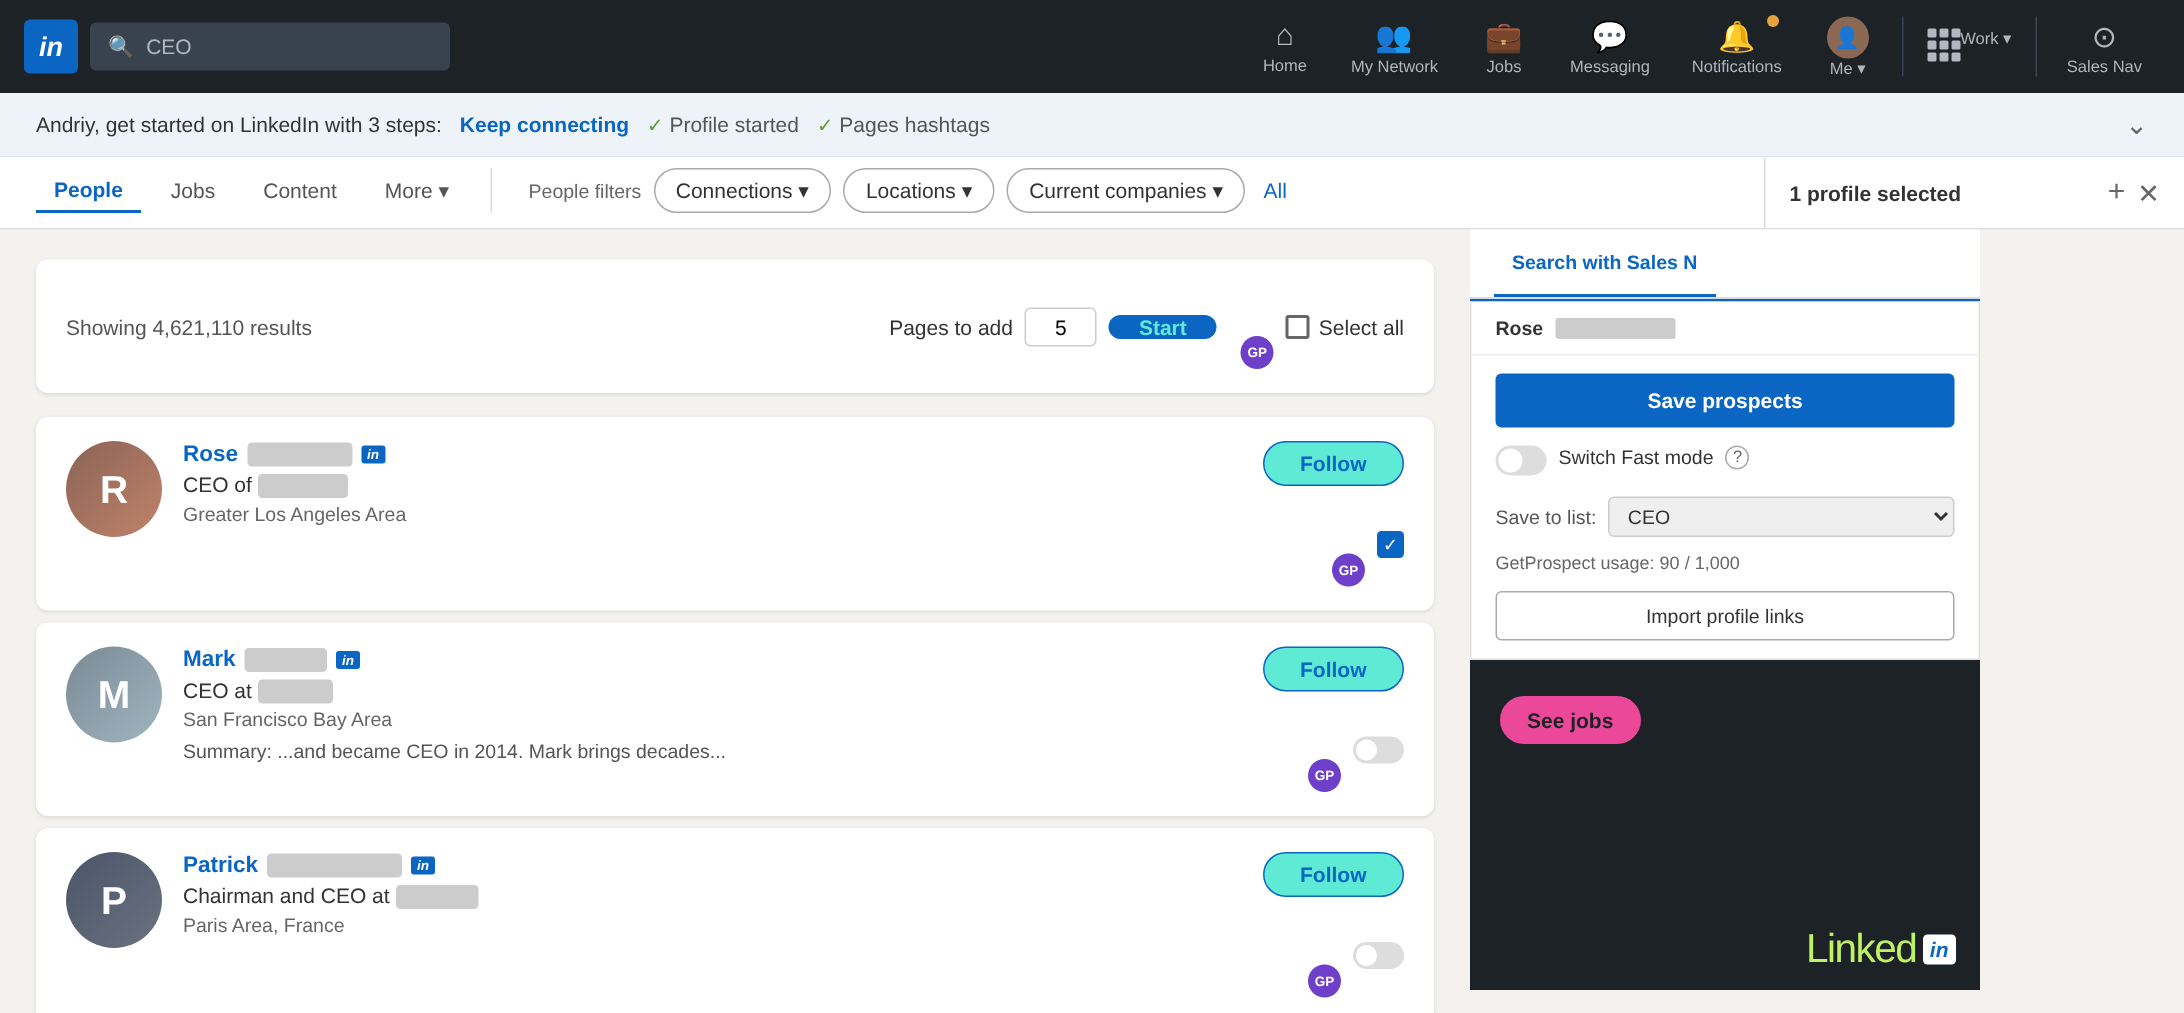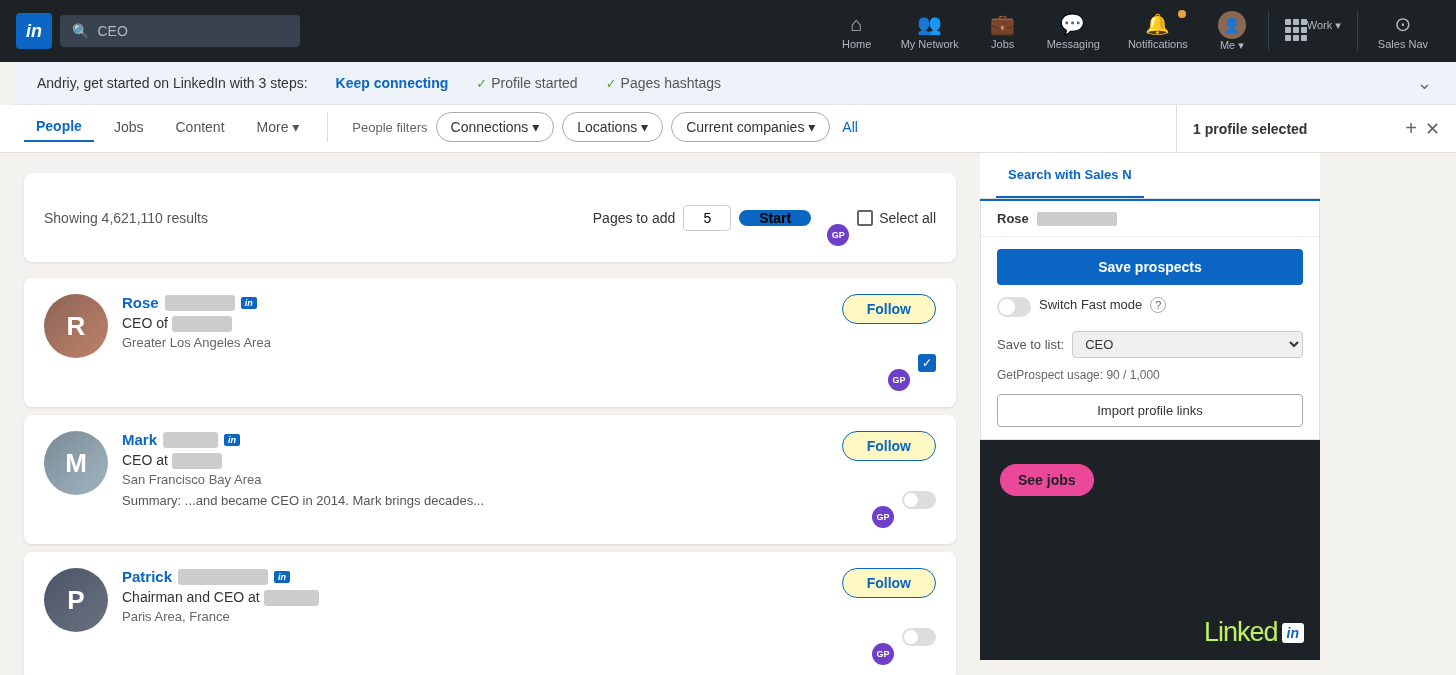--- a/index.html
+++ b/index.html
@@ -93,23 +93,22 @@
     .work-dots { display: grid; grid-template-columns: repeat(3,6px); gap: 2px; margin-bottom: 2px; }
     .work-dot { width: 6px; height: 6px; background: #b0b7be; border-radius: 1px; }
 
     
     .onboarding-bar {
       background: #edf3f8;
       border-bottom: 1px solid #dce6f0;
       padding: 10px 24px;
       display: flex;
       align-items: center;
-      gap: 28px;
-      font-size: 14px;
-      margin-left: 13px;
+      gap: 12px;
+      font-size: 14px;
     }
     .onboarding-bar .label { color: #333; font-weight: 400; }
     .onboarding-bar .keep-connecting { color: #0a66c2; font-weight: 600; cursor: pointer; }
     .onboarding-bar .check-item { display: flex; align-items: center; gap: 4px; color: #555; }
     .onboarding-bar .check-item .check { color: #5c9a2e; font-size: 13px; }
     .onboarding-chevron { margin-left: auto; color: #666; cursor: pointer; font-size: 18px; }
 
     
     .filters-bar {
       background: white;
@@ -177,21 +176,21 @@
     .pages-input {
       border: 1px solid #ccc;
       border-radius: 4px;
       padding: 4px 8px;
       width: 48px;
       font-size: 14px;
       text-align: center;
     }
     .start-btn {
       background: #0a66c2;
-      color: #000000;
+      color: #5eead4;
       border: none;
       border-radius: 20px;
       padding: 0 20px;
       font-size: 14px;
       font-weight: 600;
       cursor: pointer;
     }
     .select-all-area {
       display: flex;
       align-items: center;
@@ -267,21 +266,21 @@
     .profile-actions {
       display: flex;
       flex-direction: column;
       align-items: flex-end;
       gap: 10px;
       min-width: 110px;
     }
     .follow-btn {
       border: 1px solid #0a66c2;
       color: #0a66c2;
-      background: #fef9c3;
+      background: #5eead4;
       border-radius: 20px;
       padding: 6px 24px;
       font-size: 14px;
       font-weight: 600;
       cursor: pointer;
     }
     .profile-bottom-row {
       display: flex;
       align-items: center;
       gap: 8px;

